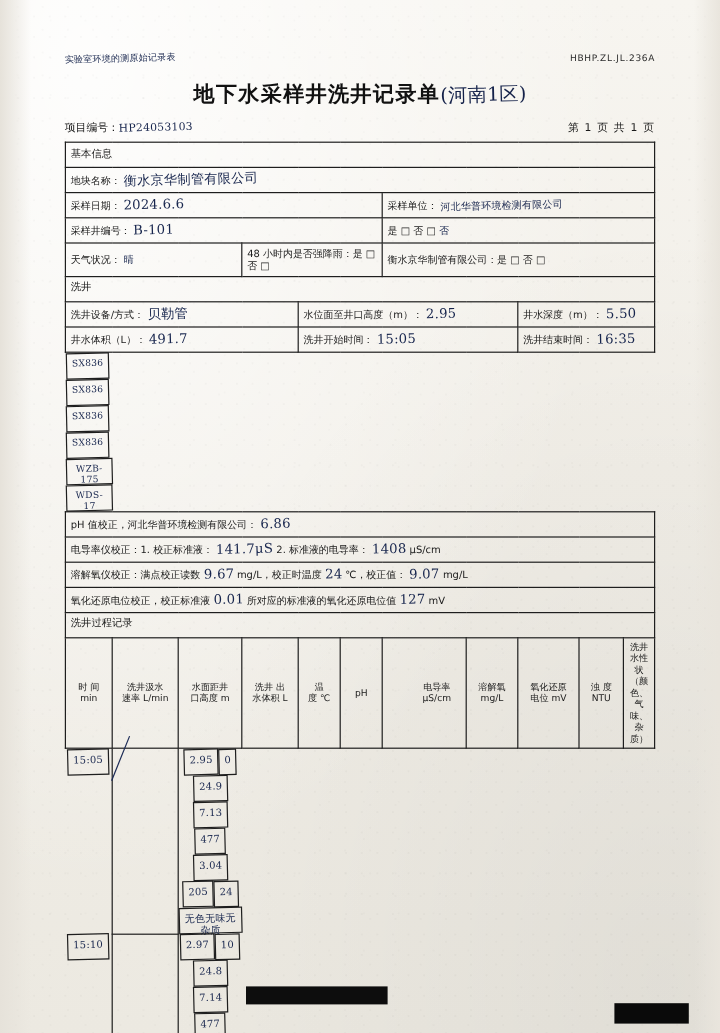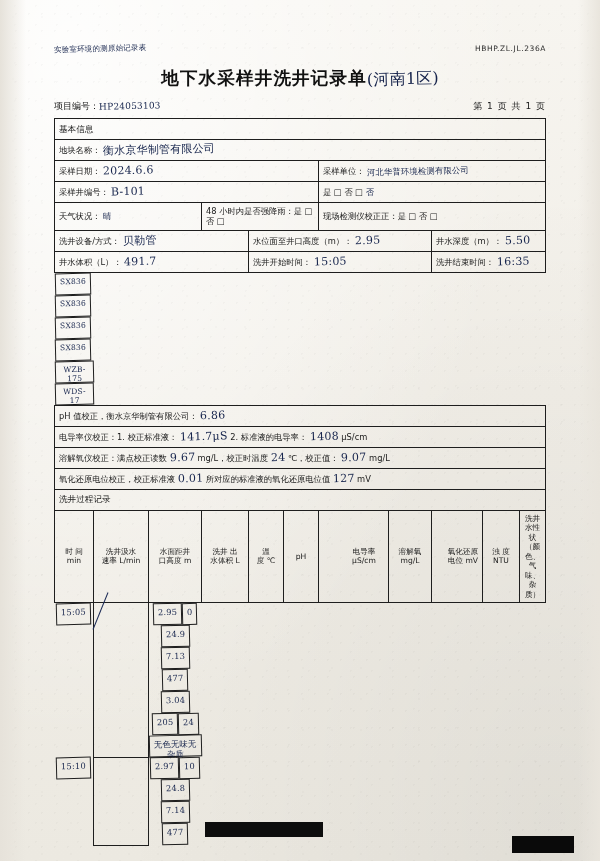--- a/index.html
+++ b/index.html
@@ -155,24 +155,27 @@
   </tr>
   <tr class="rowh">
     <td colspan="3" class="cellpad">
       <span>天气状况：</span>
       <span class="hw">晴</span>
     </td>
     <td colspan="3" class="cellpad">
       <span>48 小时内是否强降雨：是 □ 否 □</span>
     </td>
     <td colspan="5" class="cellpad">
-      <span>现场检测仪校正正：是 □ 否 □</span>
-    </td>
-  </tr>
-
+      <span>衡水京华制管有限公司：是 □ 否 □</span>
+    </td>
+  </tr>
+
+  <tr class="rowh">
+    <td colspan="11" class="sec cellpad">洗井</td>
+  </tr>
   <tr class="rowh">
     <td colspan="4" class="cellpad">
       <span>洗井设备/方式：</span>
       <span class="hw ink-lg">贝勒管</span>
     </td>
     <td colspan="4" class="cellpad">
       <span>水位面至井口高度（m）：</span>
       <span class="hw ink-lg">2.95</span>
     </td>
     <td colspan="3" class="cellpad">
@@ -199,21 +202,21 @@
     <td colspan="2" class="hw ink-lg">SX836</td>
     <td colspan="2" class="hw ink-lg">SX836</td>
     <td colspan="2" class="hw ink-lg">SX836</td>
     <td colspan="2" class="hw ink-lg">SX836</td>
     <td class="hw ink-lg">WZB-175</td>
     <td colspan="2" class="hw ink-lg">WDS-17</td>
   </tr>
 
   <tr class="rowh">
     <td colspan="11" class="cellpad">
-      <span>pH 值校正，衡水京华制管有限公司：</span>
+      <span>pH 值校正，河北华普环境检测有限公司：</span>
       <span class="hw ink-lg">6.86</span>
     </td>
   </tr>
   <tr class="rowh">
     <td colspan="11" class="cellpad">
       <span>电导率仪校正：1. 校正标准液：</span>
       <span class="hw ink-lg">141.7μS</span>
       <span>2. 标准液的电导率：</span>
       <span class="hw ink-lg">1408</span>
       <span>μS/cm</span>
@@ -268,21 +271,21 @@
       <span>pH</span>
     </td>
     <td style="width:40px;padding-left:25px;">
       <span>电导率</span><br>
       <span>μS/cm</span>
     </td>
     <td style="width:34px;text-align:center;">
       <span>溶解氧</span><br>
       <span>mg/L</span>
     </td>
-    <td style="width:42px;text-align:right;">
+    <td style="width:42px;">
       <span>氧化还原</span><br>
       <span>电位 mV</span>
     </td>
     <td style="width:28px;">
       <span>浊 度</span><br>
       <span>NTU</span>
     </td>
     <td>
       <span>洗井水性状（颜</span><br>
       <span>色、气味、杂质）</span>

